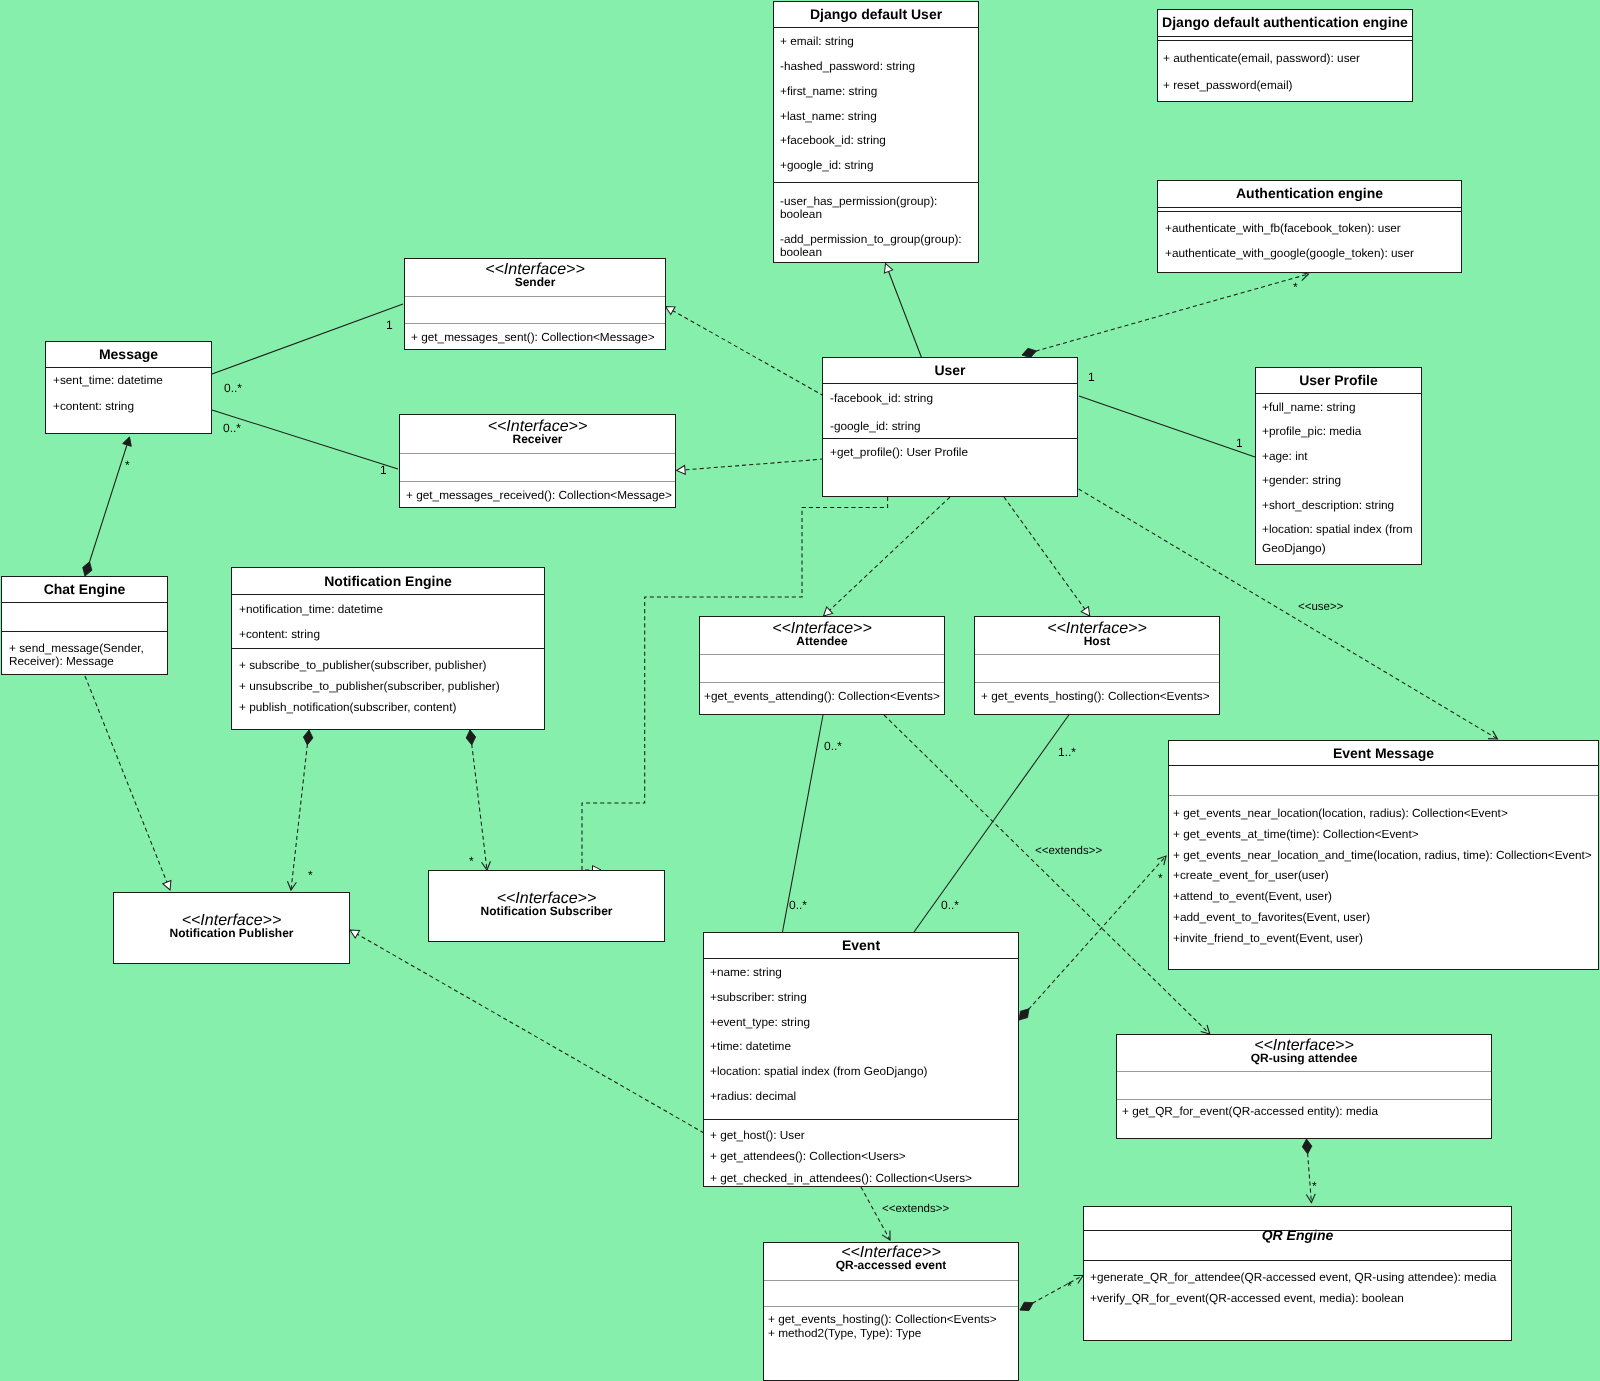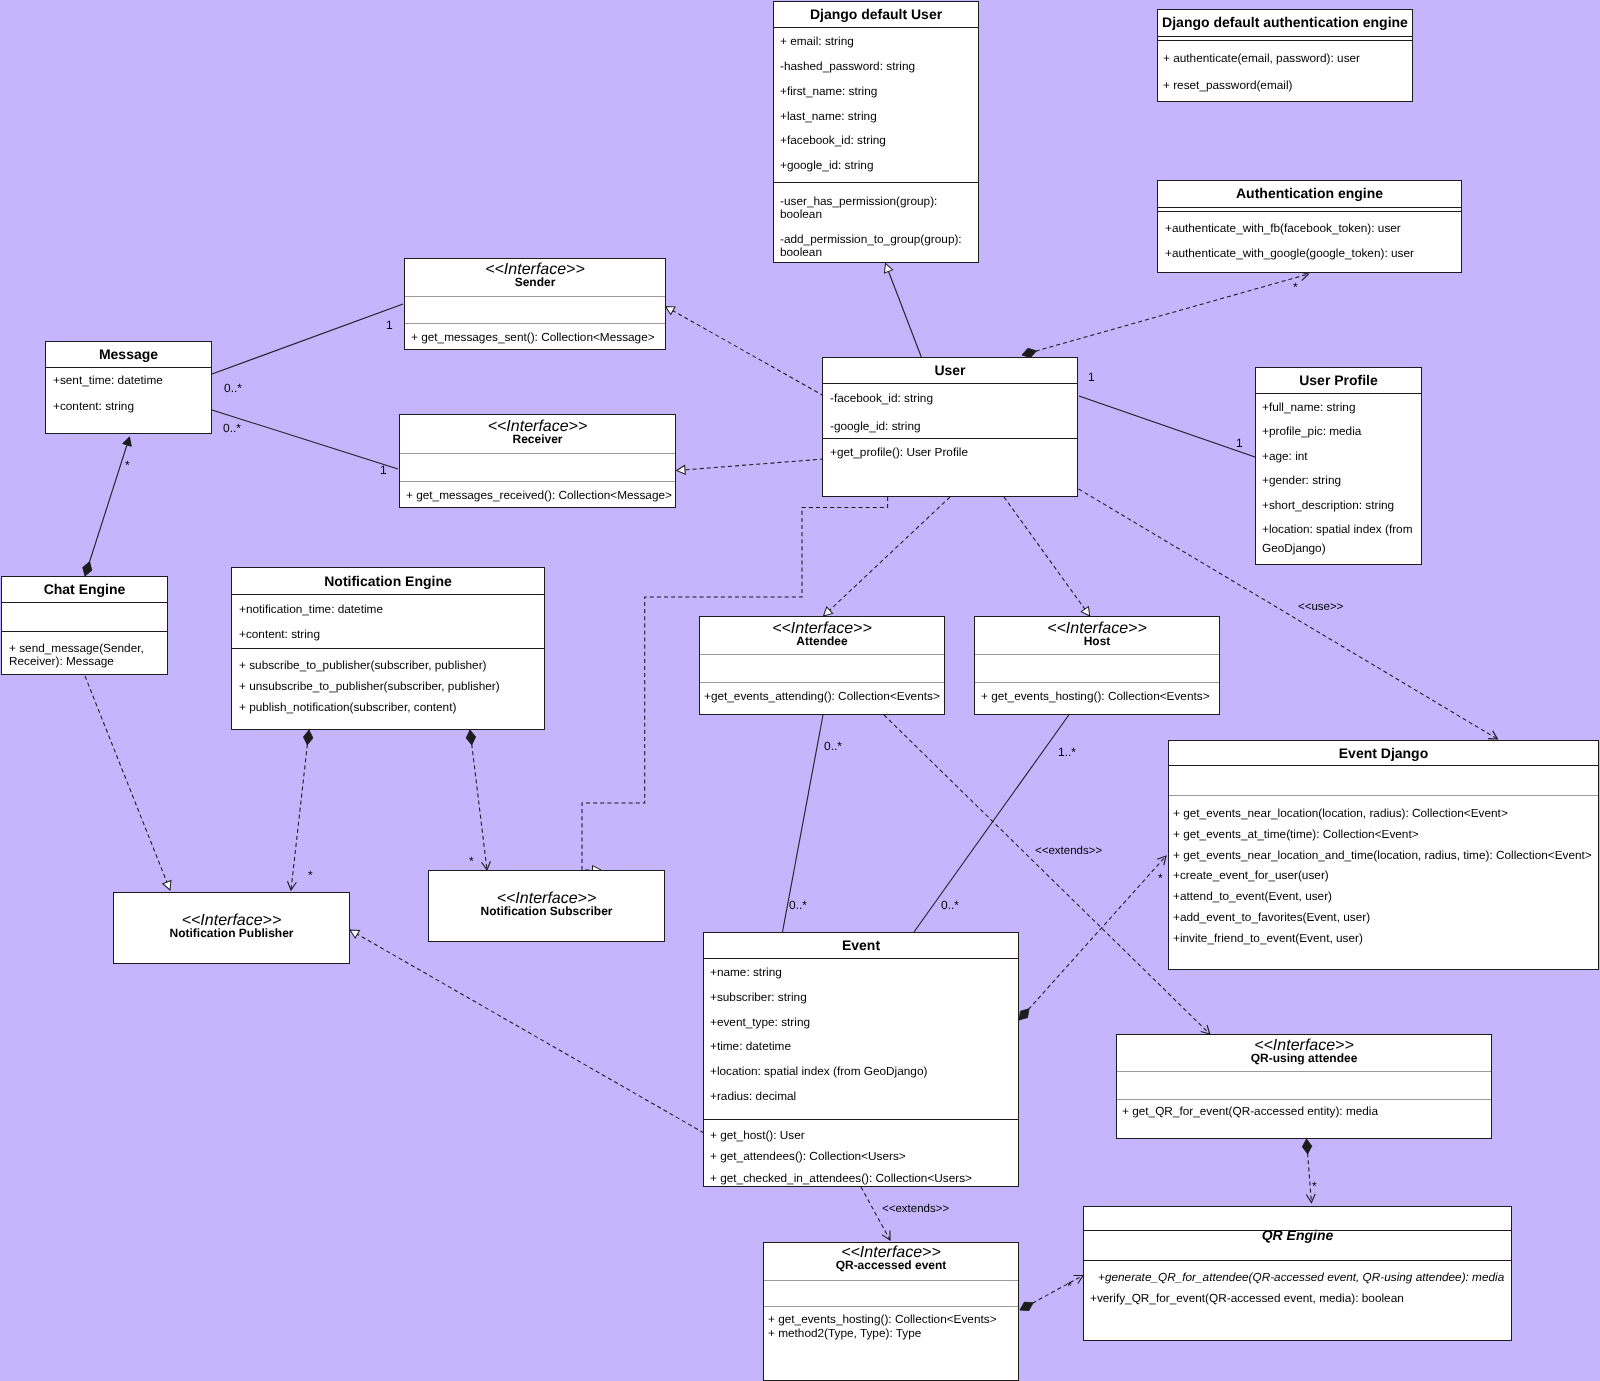--- a/index.html
+++ b/index.html
@@ -1,18 +1,18 @@
 <!DOCTYPE html>
 <html><head>
 <meta charset="utf-8">
 <title>UML class diagram</title>
 <style>
   html,body{margin:0;padding:0;background:#ffffff;
     -webkit-font-smoothing:antialiased;text-rendering:geometricPrecision;}
-  #canvas{position:relative;width:1600px;height:1381px;background:#c4b5fd;
+  #canvas{position:relative;width:1600px;height:1381px;background:#86efac;
     font-family:"Liberation Sans","DejaVu Sans",sans-serif;overflow:hidden;}
   .uml{position:absolute;box-sizing:border-box;border:1.3px solid #1c1c1c;background:#ffffff;z-index:5;}
   .uml-title{position:absolute;left:0;right:0;text-align:center;font-weight:bold;font-size:14px;
     color:#000;line-height:16px;}
   .uml-title.small{font-size:12px;line-height:13.3px;}
   .uml-title .iface{font-style:italic;font-weight:normal;font-size:16px;display:block;line-height:13.3px;}
   .divider{position:absolute;left:0;right:0;height:0;border-top:1.3px solid #1c1c1c;}
   .divider.thin{border-top:1px solid #9a9a9a;}
   .uml-row{position:absolute;font-size:11.8px;color:#000;line-height:14px;white-space:pre;}
   svg#edges{position:absolute;left:0;top:0;width:1600px;height:1381px;z-index:2;overflow:visible;}
@@ -157,21 +157,21 @@
       <div class="divider thin" style="top: 65px;"></div>
       <div class="uml-row" style="left: 4px; top: 72px;">+get_events_attending(): Collection&lt;Events&gt;</div>
     </div>
     <div class="uml" style="left: 974px; top: 616px; width: 246px; height: 99px;">
       <div class="uml-title small" style="top: 5px;"><span class="iface">&lt;&lt;Interface&gt;&gt;</span><span>Host</span></div>
       <div class="divider thin" style="top: 37px;"></div>
       <div class="divider thin" style="top: 65px;"></div>
       <div class="uml-row" style="left: 6px; top: 72px;">+ get_events_hosting(): Collection&lt;Events&gt;</div>
     </div>
     <div class="uml" style="left: 1168px; top: 740px; width: 431px; height: 230px;">
-      <div class="uml-title" style="top: 4px;"><span>Event Django</span></div>
+      <div class="uml-title" style="top: 4px;"><span>Event Message</span></div>
       <div class="divider" style="top: 24px;"></div>
       <div class="divider thin" style="top: 54px;"></div>
       <div class="uml-row" style="left: 4px; top: 65px;">+ get_events_near_location(location, radius): Collection&lt;Event&gt;</div>
       <div class="uml-row" style="left: 4px; top: 85.8px;">+ get_events_at_time(time): Collection&lt;Event&gt;</div>
       <div class="uml-row" style="left: 4px; top: 106.6px;">+ get_events_near_location_and_time(location, radius, time): Collection&lt;Event&gt;</div>
       <div class="uml-row" style="left: 4px; top: 127.4px;">+create_event_for_user(user)</div>
       <div class="uml-row" style="left: 4px; top: 148.2px;">+attend_to_event(Event, user)</div>
       <div class="uml-row" style="left: 4px; top: 169px;">+add_event_to_favorites(Event, user)</div>
       <div class="uml-row" style="left: 4px; top: 189.8px;">+invite_friend_to_event(Event, user)</div>
     </div>
@@ -199,21 +199,21 @@
       <div class="uml-title small" style="top: 3px;"><span class="iface">&lt;&lt;Interface&gt;&gt;</span><span>QR-accessed event</span></div>
       <div class="divider thin" style="top: 37px;"></div>
       <div class="divider thin" style="top: 63px;"></div>
       <div class="uml-row" style="left: 4px; top: 70px; line-height: 13.5px;">+ get_events_hosting(): Collection&lt;Events&gt;
 + method2(Type, Type): Type</div>
     </div>
     <div class="uml" style="left: 1083px; top: 1206px; width: 429px; height: 135px;">
       <div class="uml-title" style="top: 20px; font-style: italic;"><span>QR Engine</span></div>
       <div class="divider" style="top: 23px;"></div>
       <div class="divider" style="top: 53px;"></div>
-      <div class="uml-row" style="left: 14px; top: 63px; font-style: italic;">+generate_QR_for_attendee(QR-accessed event, QR-using attendee): media</div>
+      <div class="uml-row" style="left: 6px; top: 63px;">+generate_QR_for_attendee(QR-accessed event, QR-using attendee): media</div>
       <div class="uml-row" style="left: 6px; top: 84px;">+verify_QR_for_event(QR-accessed event, media): boolean</div>
     </div>
     <div class="elabel" style="left: 386px; top: 319px;">1</div>
     <div class="elabel" style="left: 224px; top: 382px;">0..*</div>
     <div class="elabel" style="left: 223px; top: 422px;">0..*</div>
     <div class="elabel" style="left: 380px; top: 464px;">1</div>
     <div class="elabel" style="left: 125px; top: 459px;">*</div>
     <div class="elabel" style="left: 1088px; top: 371px;">1</div>
     <div class="elabel" style="left: 1236px; top: 437px;">1</div>
     <div class="elabel" style="left: 1293px; top: 281px;">*</div>

